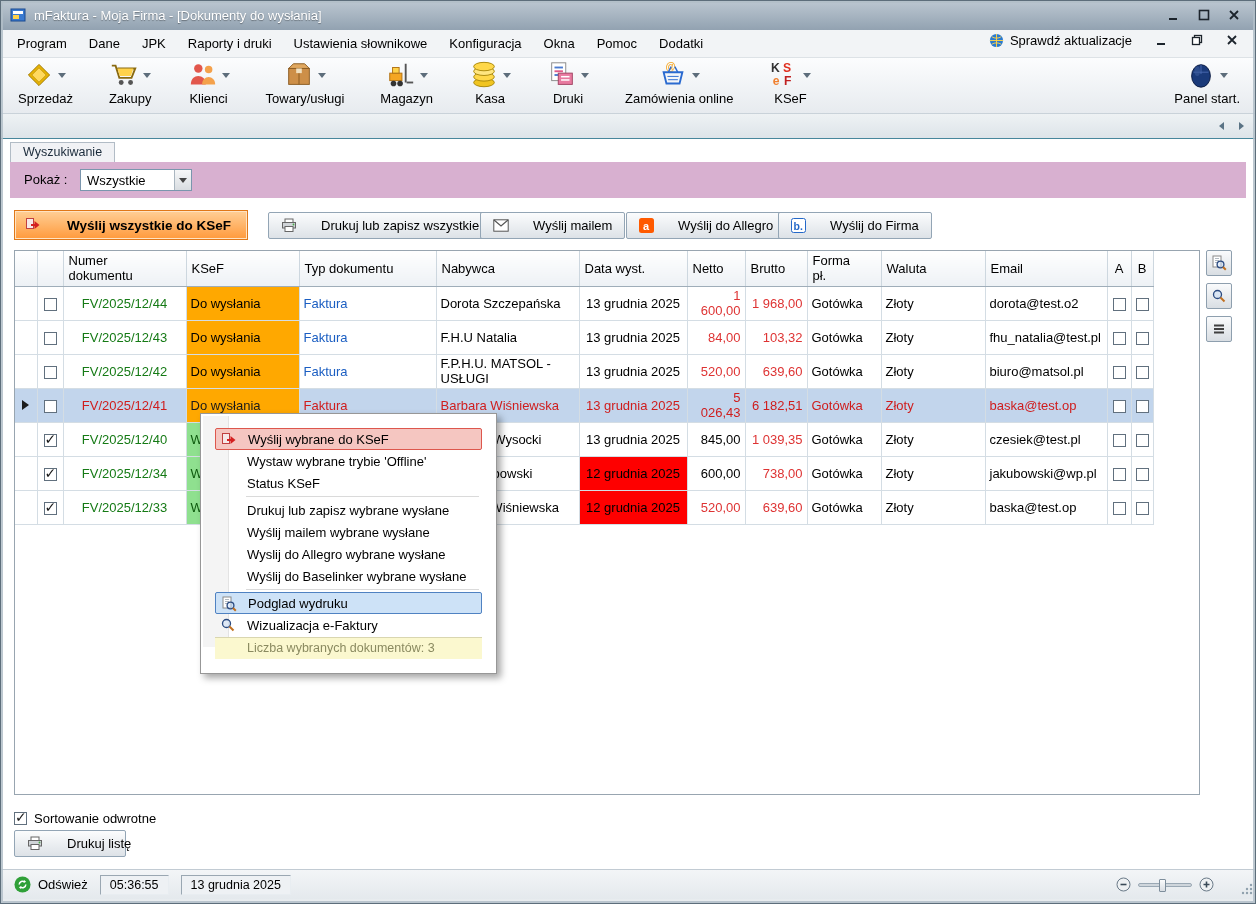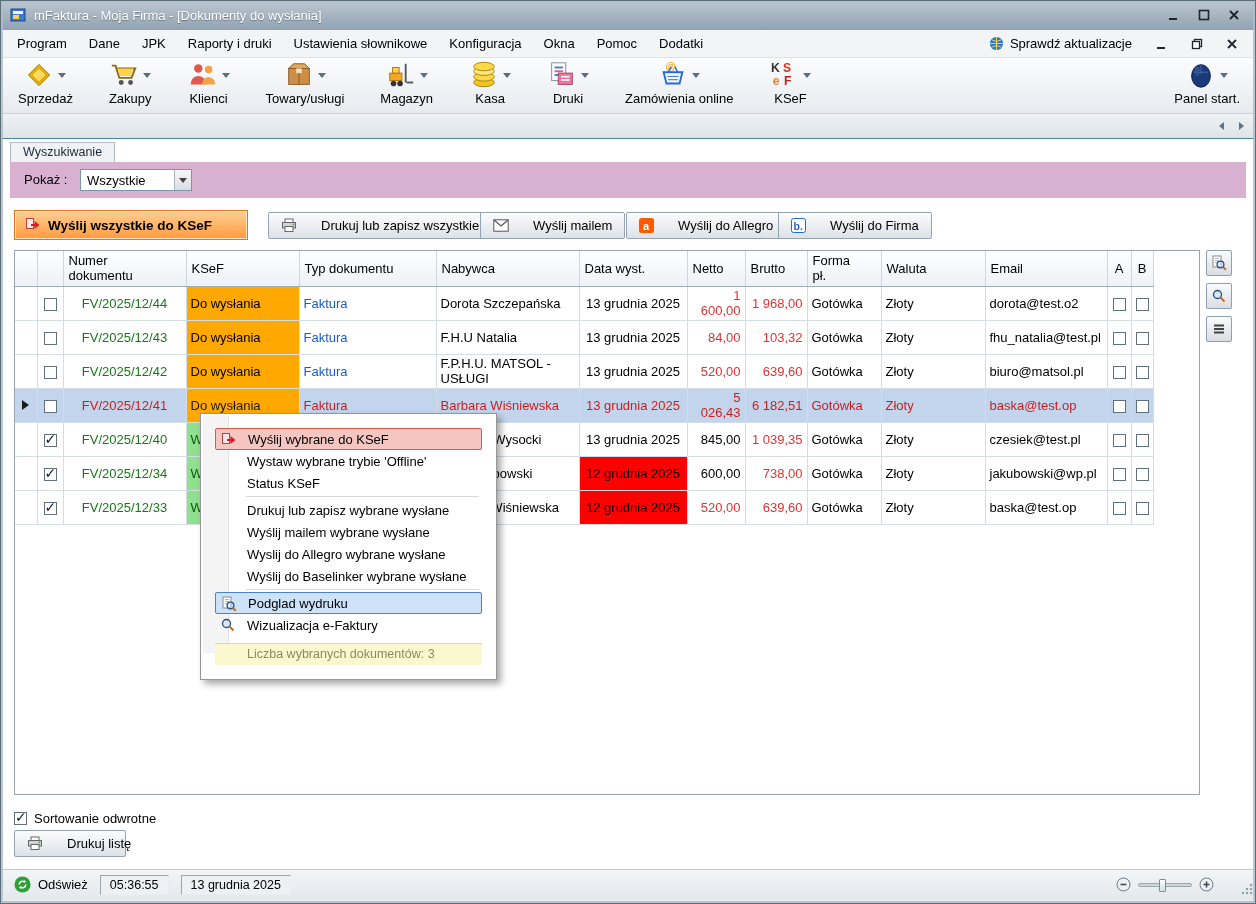--- a/index.html
+++ b/index.html
@@ -8,21 +8,21 @@
 .ic{display:inline-flex;align-items:center;justify-content:center;line-height:0}
 .frame{position:absolute;inset:0;border:1px solid #5d6e7b;box-shadow:inset 0 0 0 2px rgba(178,190,200,.85);pointer-events:none;z-index:999}
 
 
 .titlebar{position:absolute;left:0;top:0;width:100%;height:30px;background:linear-gradient(#bdc8d2,#92a2b1);display:flex;align-items:center;gap:8px;padding:0 10px;z-index:10}
 .tb-title{color:#fff;text-shadow:0 1px 1px rgba(0,0,0,.35)}
 .tb-ctrls{margin-left:auto;display:flex;gap:6px}
 .tb-btn{width:24px;height:20px;display:inline-flex;align-items:center;justify-content:center;cursor:pointer}
 
 
-.menubar{position:absolute;left:0;top:30px;width:100%;height:28px;background:#f2f4f6;border-bottom:1px solid #dde2e6;display:flex;align-items:center;padding:0 6px;z-index:9}
+.menubar{position:absolute;left:0;top:30px;width:100%;height:28px;background:#f2f4f6;border-bottom:1px solid #dde2e6;display:flex;align-items:flex-start;padding:0 6px;z-index:9}
 .mb-items{display:flex;height:100%}
 .menu-item{padding:0 11px;display:flex;align-items:center;cursor:default}
 .mb-right{margin-left:auto;display:flex;align-items:center;gap:18px;padding-right:6px}
 .upd{display:inline-flex;align-items:center;gap:6px;cursor:pointer}
 .child-ctrls{display:inline-flex;gap:11px;align-items:center}
 
 
 .toolbar{position:absolute;left:0;top:57px;width:100%;height:57px;background:linear-gradient(#fcfdfe,#e7ebef);border-bottom:1px solid #c9d2d9;z-index:8}
 .tb-items{display:flex;align-items:flex-start;height:100%;padding:3px 16px 0 18px;gap:36px}
 .tb-item{display:flex;flex-direction:column;align-items:center;cursor:pointer}
@@ -42,21 +42,21 @@
 .content{position:absolute;left:0;top:139px;width:100%;height:730px;background:#fff}
 .search-tab{position:absolute;left:10px;top:3px;height:20px;padding:0 12px;background:#f1f2f5;border:1px solid #b2bcc6;border-bottom:none;line-height:19px;font-size:12.5px;color:#1a2a3a;cursor:pointer}
 .search-panel{position:absolute;left:10px;top:23px;width:1236px;height:36px;background:#d8b0d0}
 .sp-label{position:absolute;left:14px;top:10px}
 .combo{position:absolute;left:70px;top:7px;width:112px;height:22px;background:#fff;border:1px solid #7a96ad;display:flex;align-items:center;cursor:pointer}
 .combo-val{flex:1;padding-left:6px}
 .combo-btn{width:17px;height:100%;background:linear-gradient(#f6f7f8,#d9dde1);border-left:1px solid #aab6c0;display:flex;align-items:center;justify-content:center}
 .combo-btn::after{content:"";width:0;height:0;border-left:4px solid transparent;border-right:4px solid transparent;border-top:5px solid #444}
 
 
-.btn-orange{position:absolute;left:14px;top:71px;width:234px;height:30px;background:linear-gradient(#ffcf96,#ff9a3c);border:1px solid #e07818;box-shadow:inset 0 0 0 1px #ffe3c2;display:flex;align-items:center;gap:7px;padding:0 10px;font-weight:bold;font-size:13.5px;font-family:inherit;cursor:pointer}
+.btn-orange{position:absolute;left:14px;top:71px;width:234px;height:30px;background:linear-gradient(#ffcf96,#ff9a3c);border:1px solid #e07818;box-shadow:inset 0 0 0 1px #ffe3c2;display:flex;align-items:center;gap:26px;padding:0 10px;font-weight:bold;font-size:13.5px;font-family:inherit;cursor:pointer}
 .btn{height:27px;background:linear-gradient(#fbfcfd,#dde2e7);border:1px solid #93a5b5;border-radius:2px;display:flex;align-items:center;gap:24px;padding:0 12px;font-size:13px;font-family:inherit;cursor:pointer;white-space:nowrap}
 .actions .btn{position:absolute;top:73px}
 .btn-1{left:268px}.btn-2{left:480px}.btn-3{left:626px}.btn-4{left:778px}
 
 
 .table-wrap{position:absolute;left:14px;top:111px;width:1186px;height:545px;border:1px solid #98a5b0;background:#fff;overflow:hidden}
 .grid{border-collapse:collapse;table-layout:fixed;width:1138px}
 .grid th{font-weight:normal;text-align:left;padding:2px 5px;background:linear-gradient(#ffffff,#edf1f5);border-right:1px solid #cdd7df;border-bottom:1px solid #9fadb9;height:35px;line-height:15px;white-space:pre-line}
 .grid th.c-ab{text-align:center;padding:2px 2px}
 .grid td{border-right:1px solid #d4dde4;border-bottom:1px solid #d4dde4;padding:1px 4px;height:34px;overflow:hidden;line-height:15px}
@@ -89,21 +89,21 @@
 .print-btn{position:absolute;left:14px;top:691px;width:112px;height:27px}
 
 
 .context-menu{position:absolute;left:200px;top:274px;width:297px;background:#fff;border:1px solid #979797;box-shadow:4px 4px 7px rgba(0,0,0,.35);padding:14px;z-index:50}
 .cm-gutter{position:absolute;left:2px;top:2px;width:26px;bottom:26px;background:#f4f4f4;border-right:1px solid #e3e3e3}
 .cm-item{position:relative;height:22px;display:flex;align-items:center;padding-left:32px;cursor:default;z-index:1}
 .cm-ic{position:absolute;left:5px;top:3px;width:16px;height:16px}
 .cm-item.hl-red{background:#f5c6c1;border:1px solid #dd574d;border-radius:2px}
 .cm-item.hl-blue{background:#cde2f7;border:1px solid #4f82c2;border-radius:2px}
 .cm-sep{height:1px;background:#dadada;margin:2px 3px 2px 31px;position:relative;z-index:1}
-.cm-status{position:relative;z-index:1;height:22px;line-height:21px;background:#fbf8cf;border-top:1px solid #d9d6b0;color:#8a8a60;padding-left:32px;font-size:12.5px;margin-top:7px}
+.cm-status{position:relative;z-index:1;height:22px;line-height:21px;background:#fbf8cf;border-top:1px solid #d9d6b0;color:#8a8a60;padding-left:32px;font-size:12.5px;margin-top:1px}
 
 
 .statusbar{position:absolute;left:0;top:869px;width:100%;height:30px;background:linear-gradient(#f3f5f7,#e4e9ed);border-top:1px solid #c2cbd3;display:flex;align-items:center;padding:0 14px;gap:12px;z-index:10}
 .sb-refresh{display:inline-flex;align-items:center;gap:7px;cursor:pointer}
 .sb-box{height:20px;line-height:18px;padding:0 9px;background:#eef1f4;border:1px solid;border-color:#9aa7b2 #e8edf1 #e8edf1 #9aa7b2;font-size:12.5px}
 .sb-zoom{margin-left:auto;display:inline-flex;align-items:center;gap:7px;margin-right:28px}
 .sb-track{position:relative;width:54px;height:4px;background:#cfd6dc;border:1px solid #9aa8b4;border-radius:2px;cursor:pointer}
 .sb-thumb{position:absolute;left:20px;top:-5px;width:7px;height:13px;background:linear-gradient(#fbfcfd,#d8dde2);border:1px solid #7e8e9c;border-radius:1px}
 .sb-grip{position:absolute;right:3px;bottom:4px}
 </style>

